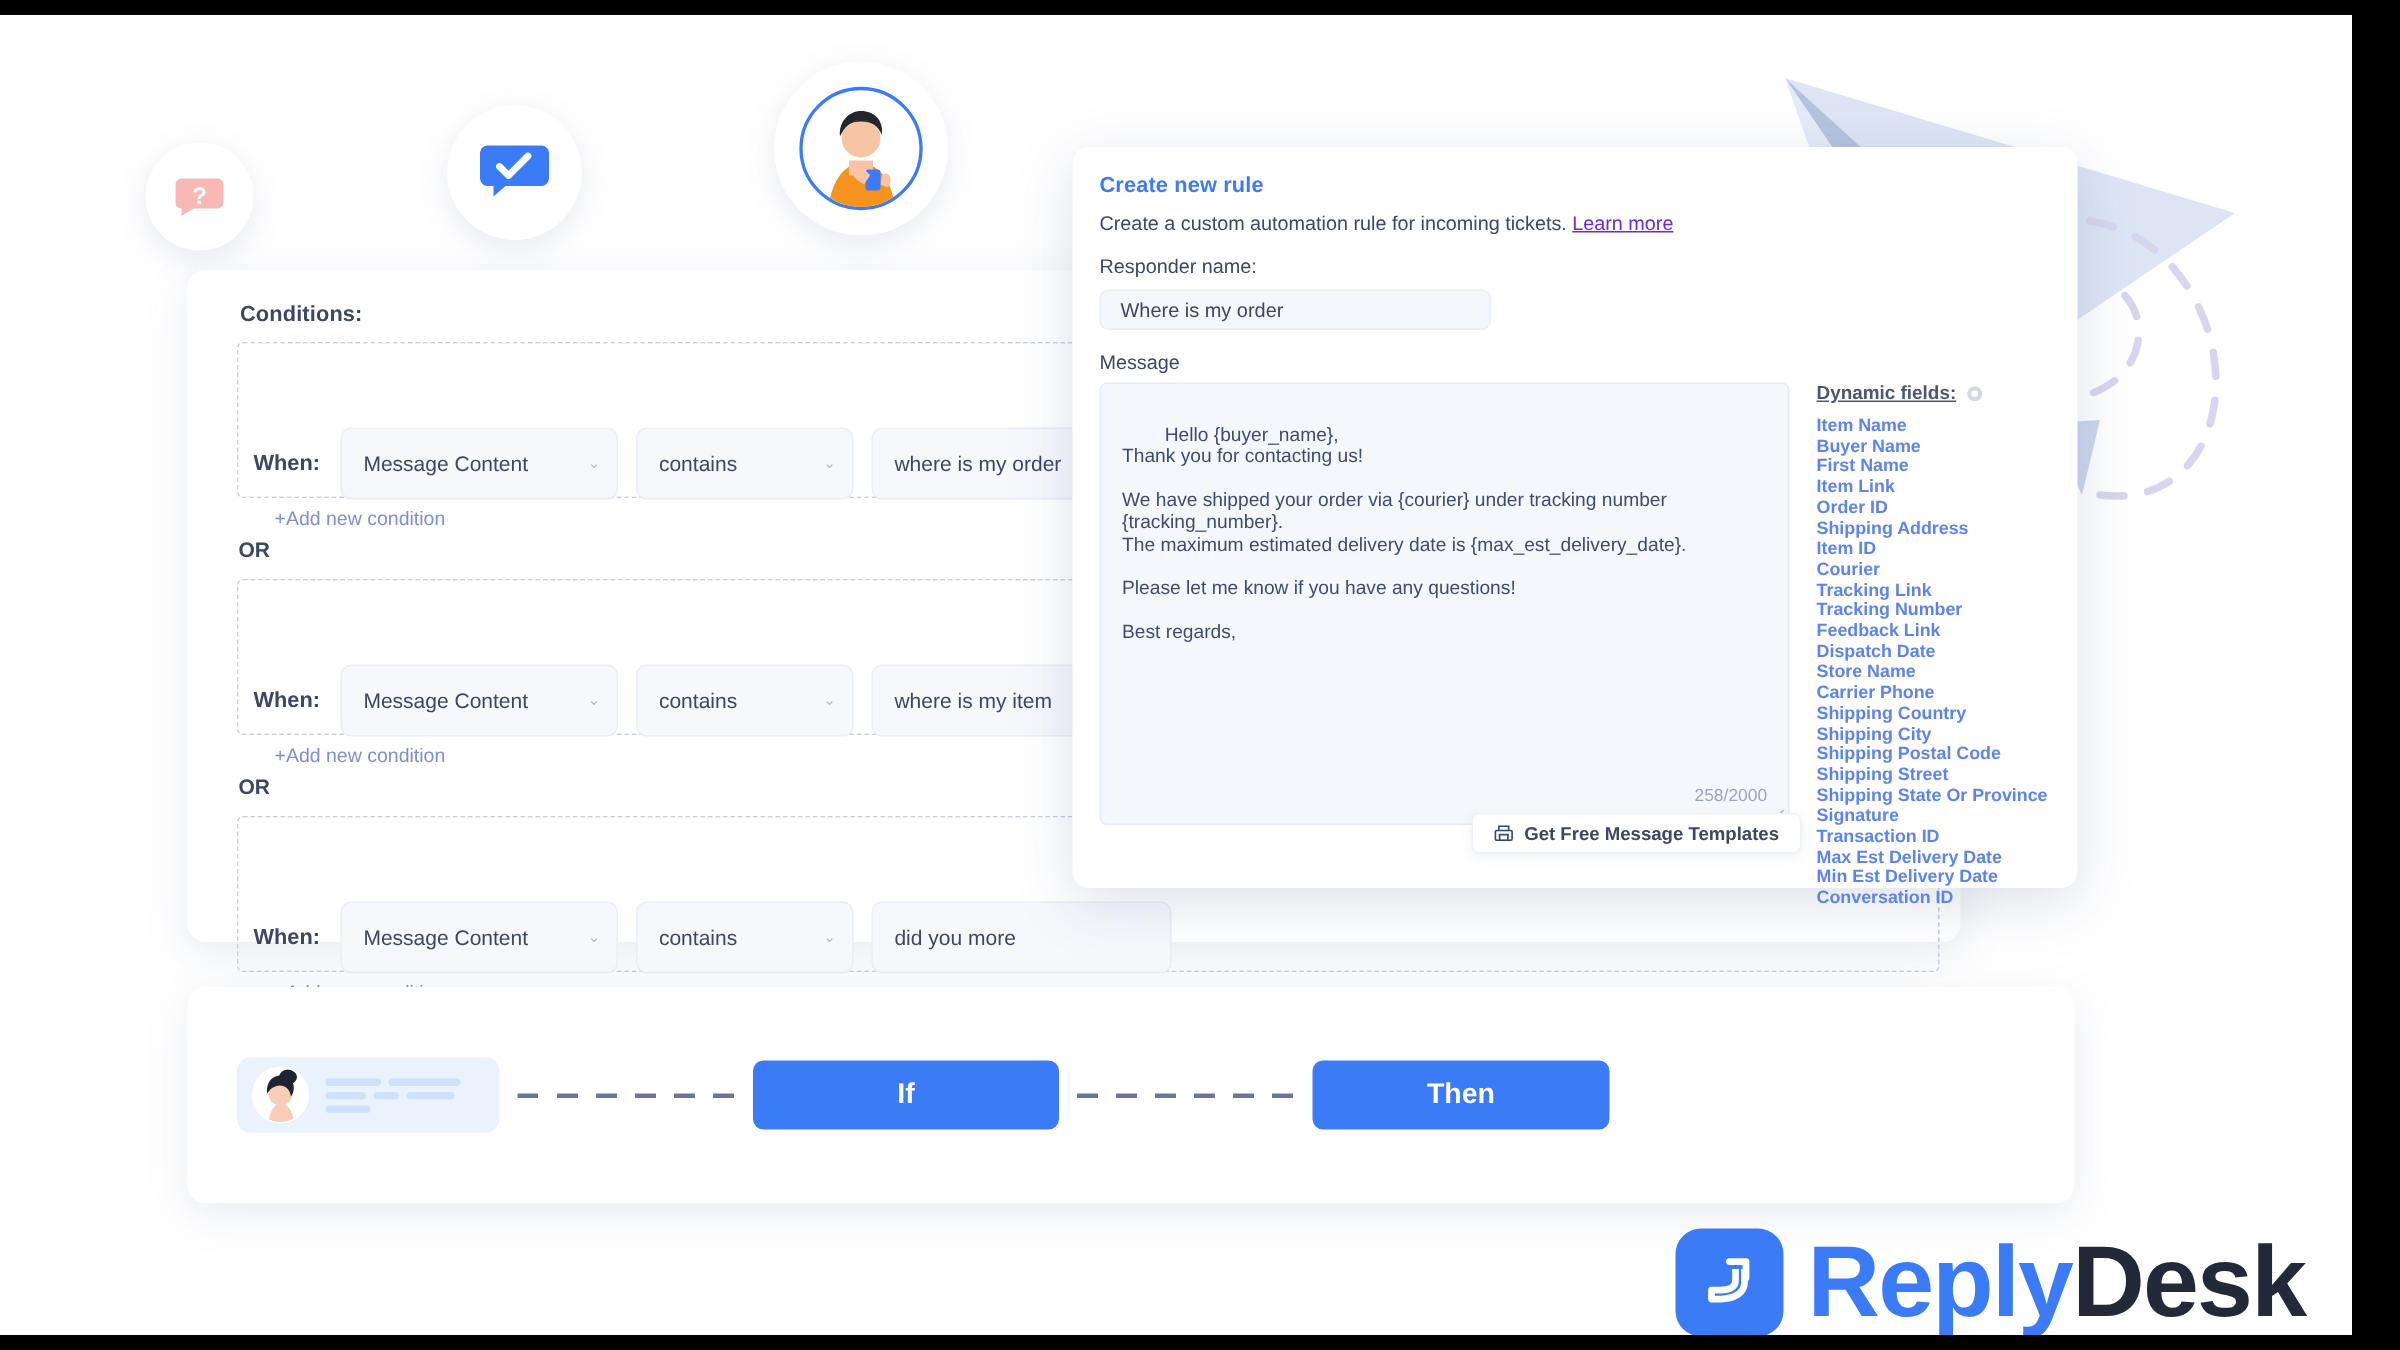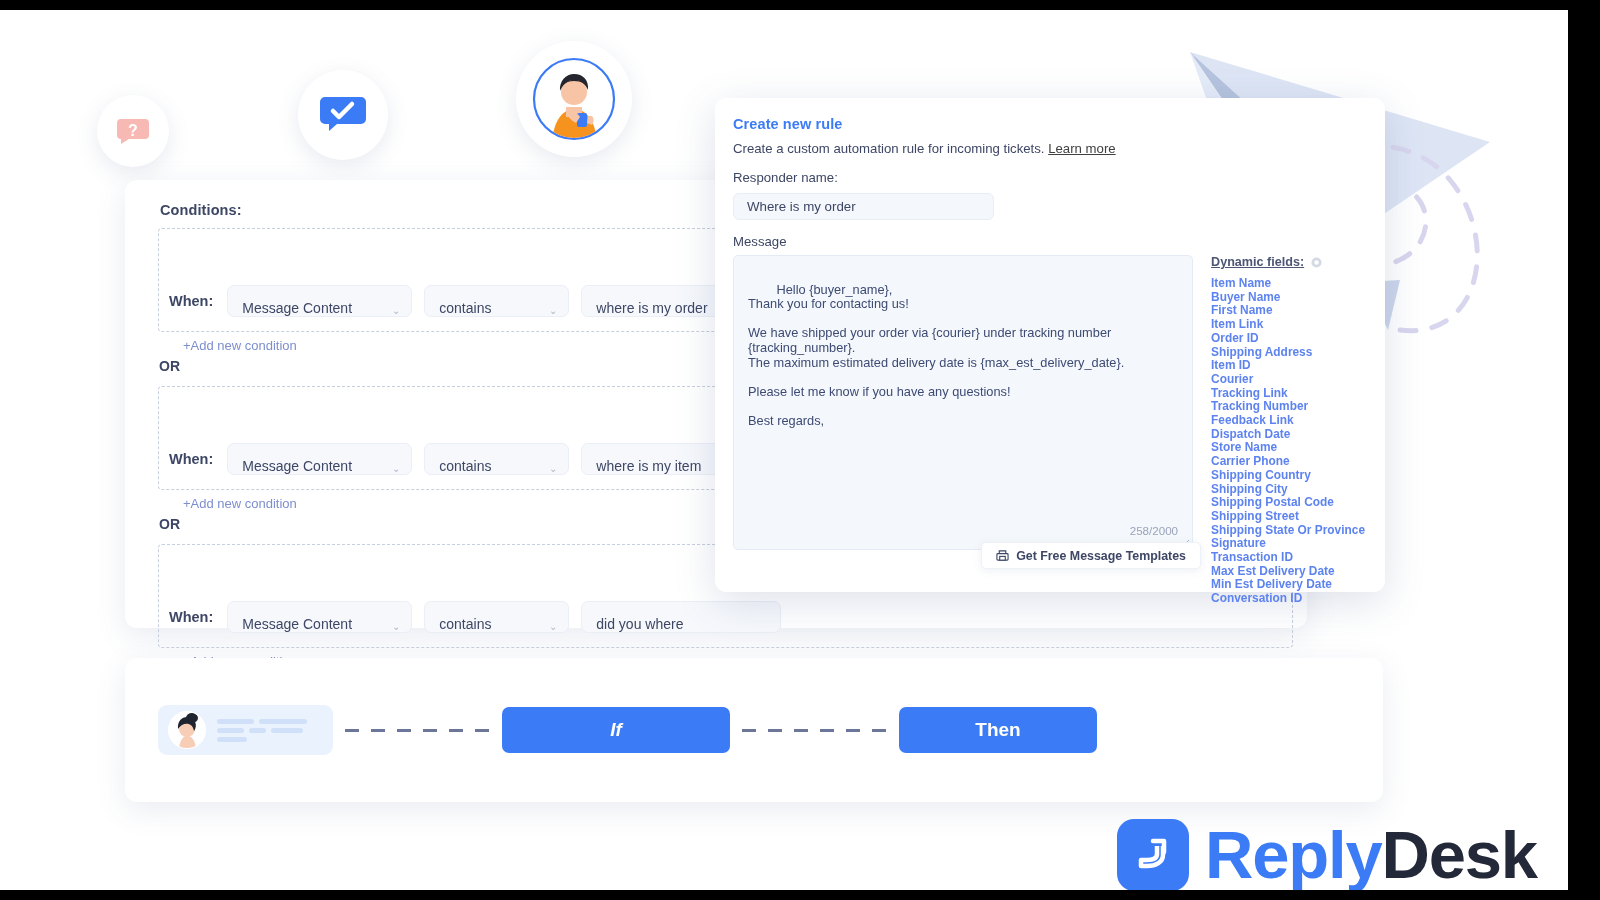--- a/index.html
+++ b/index.html
@@ -40,22 +40,22 @@
     padding: 20px 18px 0 18px;
   }
   .cond-title { font-size: 14.5px; color: #3d4664; font-weight: 700; margin: 2px 0 10px 17px; letter-spacing: .1px; }
   .cond-block {
     border: 1px dashed #c7cede; border-radius: 4px;
     height: 104px; position: relative; margin: 0 0 0 15px; width: 1135px;
   }
   .cond-row { position: absolute; left: 10px; top: 56px; display: flex; align-items: center; gap: 12px; }
   .when-label { font-size: 14.5px; color: #3d4664; font-weight: 600; margin-right: 2px; }
   .sel {
-    height: 32px; border-radius: 7px; background: #f6f8fc; border: 1px solid #eaeef6;
-    display: flex; align-items: flex-end; justify-content: space-between;
+    height: 48px; border-radius: 7px; background: #f6f8fc; border: 1px solid #eaeef6;
+    display: flex; align-items: center; justify-content: space-between;
     padding: 0 11px 0 14px; font-size: 14px; color: #3d4664;
   }
   .sel .chev { color: #aeb6c9; font-size: 10px; margin-left: 14px; }
   .sel-field { width: 185px; }
   .sel-op { width: 145px; }
   .sel-val { width: 200px; justify-content: flex-start; border-radius: 7px; }
   .add-cond {
     position: absolute; left: 24px; bottom: -22px;
     font-size: 13px; color: #7e8ecf; font-weight: 500; text-align: right;
   }
@@ -64,21 +64,21 @@
   
   .modal {
     position: absolute; left: 715px; top: 88px;
     width: 670px; height: 494px;
     background: #ffffff; border-radius: 11px;
     box-shadow: 0 10px 40px rgba(70,90,140,0.18);
     padding: 18px 20px 0 18px;
   }
   .modal-title { color: #3c7bf6; font-weight: 700; font-size: 14.5px; letter-spacing: .1px; }
   .modal-sub { color: #3d4664; font-size: 13.2px; margin-top: 9px; }
-  .modal-sub a { color: #404040; text-decoration: underline; }
+  .modal-sub a { color: #6d28d9; text-decoration: underline; }
   .field-label { color: #3d4664; font-size: 13.2px; margin-top: 14px; }
   .resp-input {
     margin-top: 8px; width: 261px; height: 27px;
     background: #f4f7fb; border: 1px solid #e8edf6; border-radius: 6px;
     display: flex; align-items: center; padding-left: 13px;
     font-size: 13.3px; color: #3d4664;
   }
   .msg-label { color: #3d4664; font-size: 13.2px; margin-top: 14px; }
   .msg-row { display: flex; gap: 18px; margin-top: 6px; }
   .textarea {
@@ -225,21 +225,21 @@
       <div class="cond-row">
         <span class="when-label">When:</span>
         <div class="sel sel-field">
           <span>Message Content</span>
           <span class="chev">⌄</span>
         </div>
         <div class="sel sel-op">
           <span>contains</span>
           <span class="chev">⌄</span>
         </div>
-        <div class="sel sel-val">did you where</div>
+        <div class="sel sel-val">did you more</div>
       </div>
       <div class="add-cond">+Add new condition</div>
     </div>
   </div>
 
   <div class="modal">
     <div class="modal-title">Create new rule</div>
     <div class="modal-sub">
       <span>Create a custom automation rule for incoming tickets.</span>
       <a href="#">Learn more</a>
@@ -336,21 +336,21 @@
         <div style="display:flex;gap:5px;">
           <div class="sk" style="width:27px"></div>
             <div class="sk" style="width:17px"></div>
             <div class="sk" style="width:32px"></div>
         </div>
         <div class="sk" style="width:30px"></div>
       </div>
     </div>
 
     <div class="dash-line" style="width:145px; margin:0 12px;"></div>
-    <div class="flow-btn" style="width:228px;font-style:italic;">If</div>
+    <div class="flow-btn" style="width:204px;">If</div>
     <div class="dash-line" style="width:145px; margin:0 12px;"></div>
     <div class="flow-btn" style="width:198px;">Then</div>
   </div>
 
   <div class="logo">
     <div class="logo-mark">
       <svg width="44" height="44" viewBox="0 0 44 44">
         <path d="M32 13 L32 22 M32 22 C32 29, 25 33, 16 33 L10 33 L10 27 L16 27 C22 27, 26 25, 26 21 L26 13" fill="none" stroke="#ffffff" stroke-width="4.5" stroke-linejoin="round"></path>
         <path d="M22 8 L33 8 L33 19" fill="none" stroke="#ffffff" stroke-width="4.5" stroke-linecap="round" stroke-linejoin="round"></path>
       </svg>

